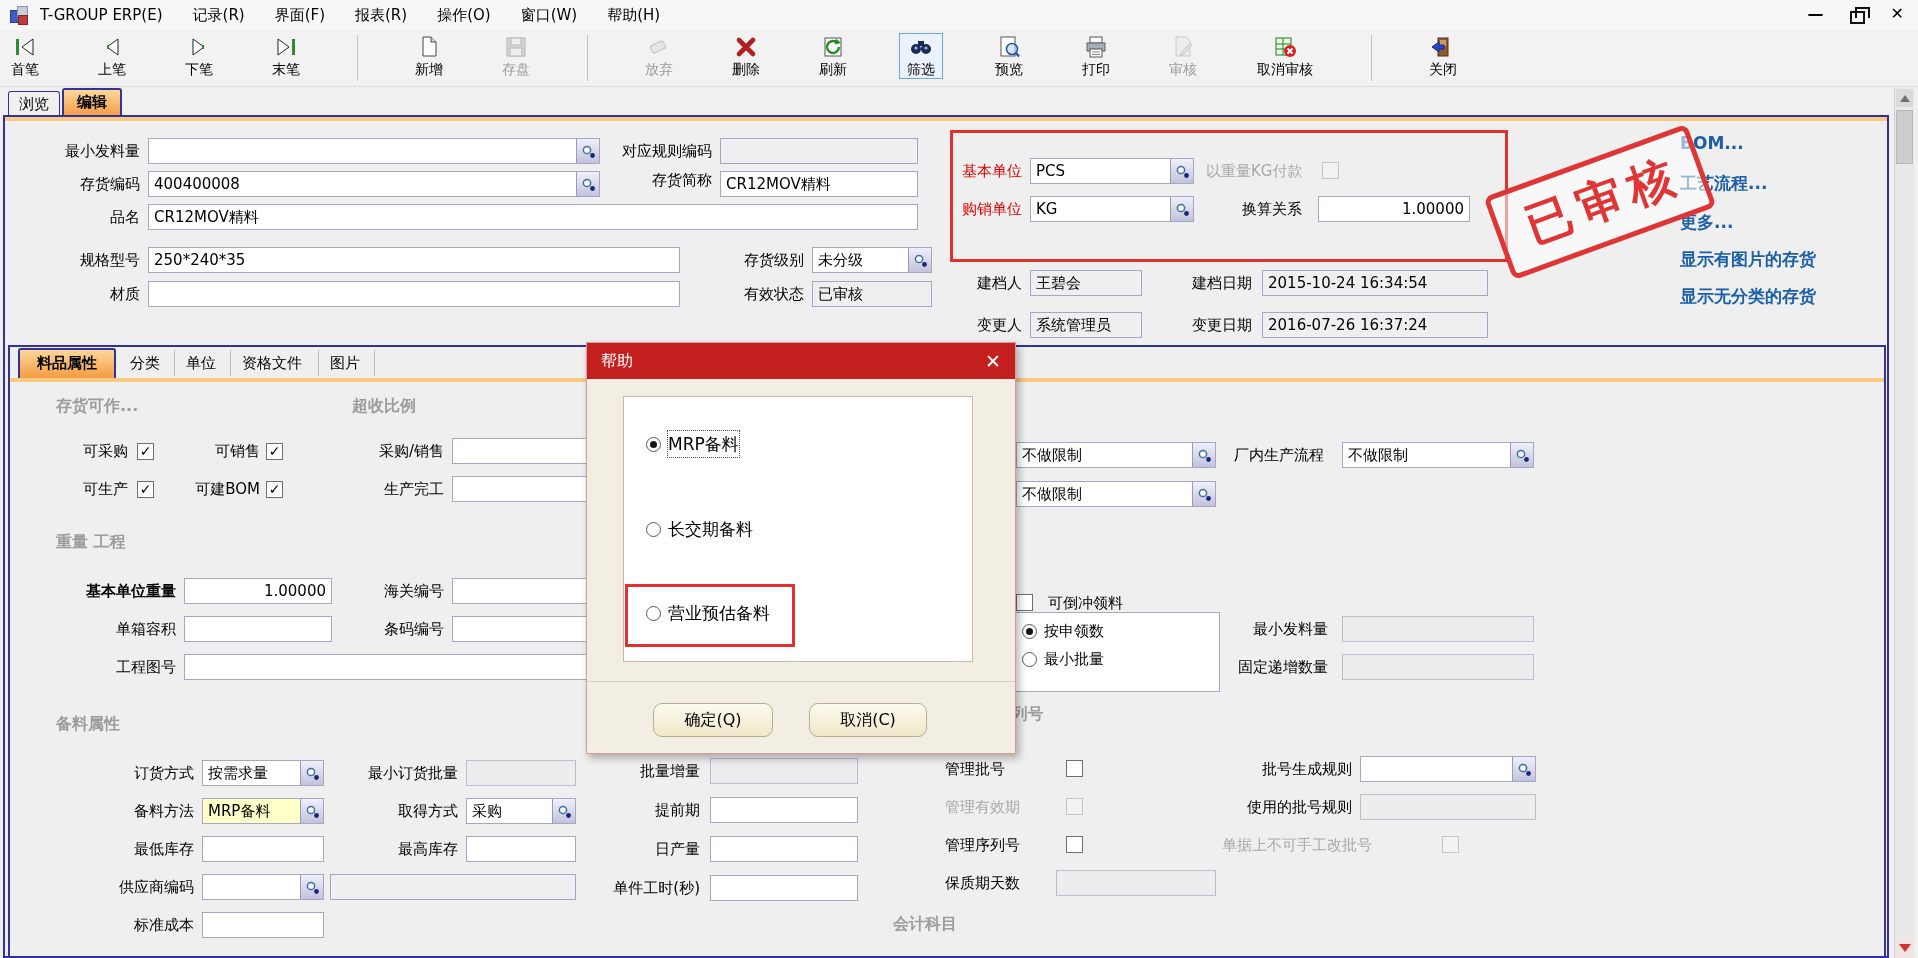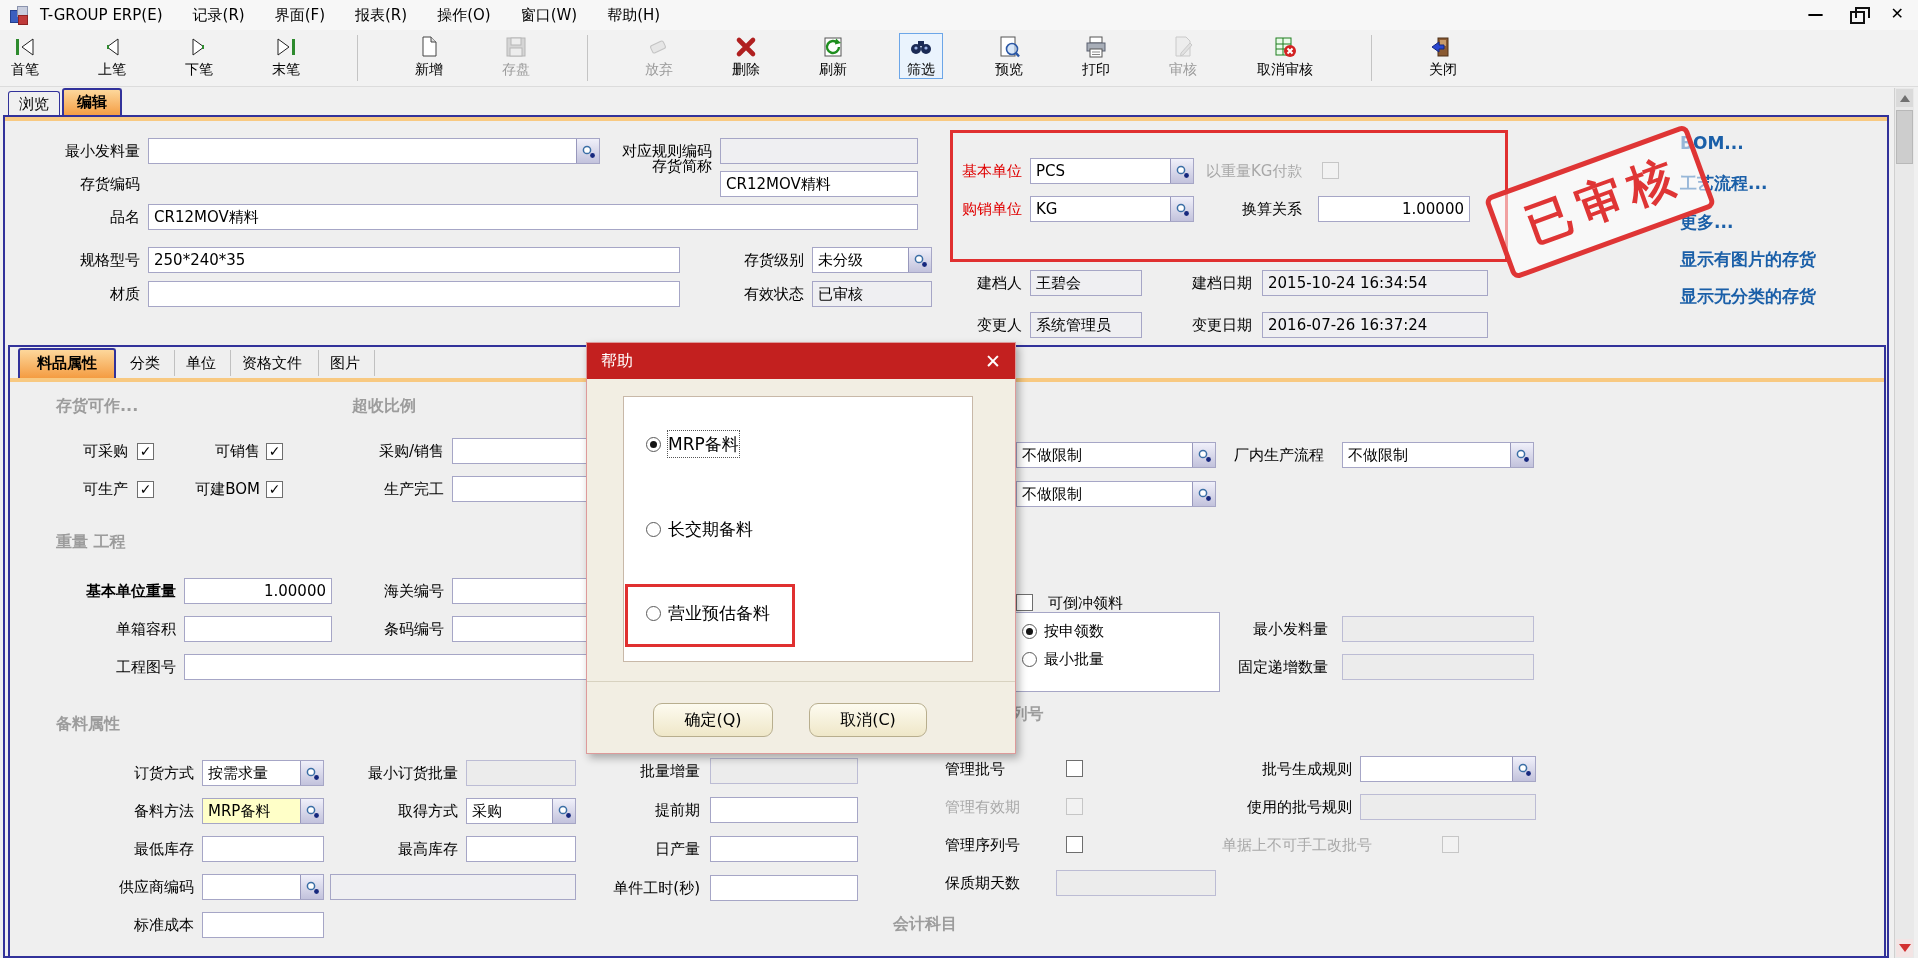--- a/index.html
+++ b/index.html
@@ -242,21 +242,27 @@
         <svg width="15" height="15" viewBox="0 0 15 15">
           <circle cx="6" cy="6" r="3.6" fill="#fff" stroke="#3a6ea5" stroke-width="1.5"></circle>
           <circle cx="11.5" cy="11.5" r="2.4" fill="#16287e"></circle>
         </svg>
       </span>
     </div>
   <div class="lbl" style="left:600px;top:138px;width:112px;">对应规则编码</div>
   <div class="fld ro" style="left:720px;top:138px;width:198px;"></div>
 
   <div class="lbl" style="left:20px;top:171px;width:120px;">存货编码</div>
-  <div class="lbl" style="left:600px;top:153px;width:112px;text-align:right;">存货简称</div>
+  <div class="fld combo" style="left:148px;top:171px;width:452px;"><span>400400008</span><span class="mag">
+        <svg width="15" height="15" viewBox="0 0 15 15">
+          <circle cx="6" cy="6" r="3.6" fill="#fff" stroke="#3a6ea5" stroke-width="1.5"></circle>
+          <circle cx="11.5" cy="11.5" r="2.4" fill="#16287e"></circle>
+        </svg>
+      </span></div>
+  <div class="lbl" style="left:600px;top:167px;width:112px;text-align:right;">存货简称</div>
   <div class="fld" style="left:720px;top:171px;width:198px;">CR12MOV精料</div>
 
   <div class="lbl" style="left:20px;top:204px;width:120px;">品名</div>
   <div class="fld" style="left:148px;top:204px;width:770px;">CR12MOV精料</div>
 
   <div class="lbl" style="left:20px;top:247px;width:120px;">规格型号</div>
   <div class="fld" style="left:148px;top:247px;width:532px;">250*240*35</div>
   <div class="lbl" style="left:690px;top:247px;width:114px;">存货级别</div>
   <div class="fld combo" style="left:812px;top:247px;width:120px;"><span>未分级</span><span class="mag">
         <svg width="15" height="15" viewBox="0 0 15 15">

